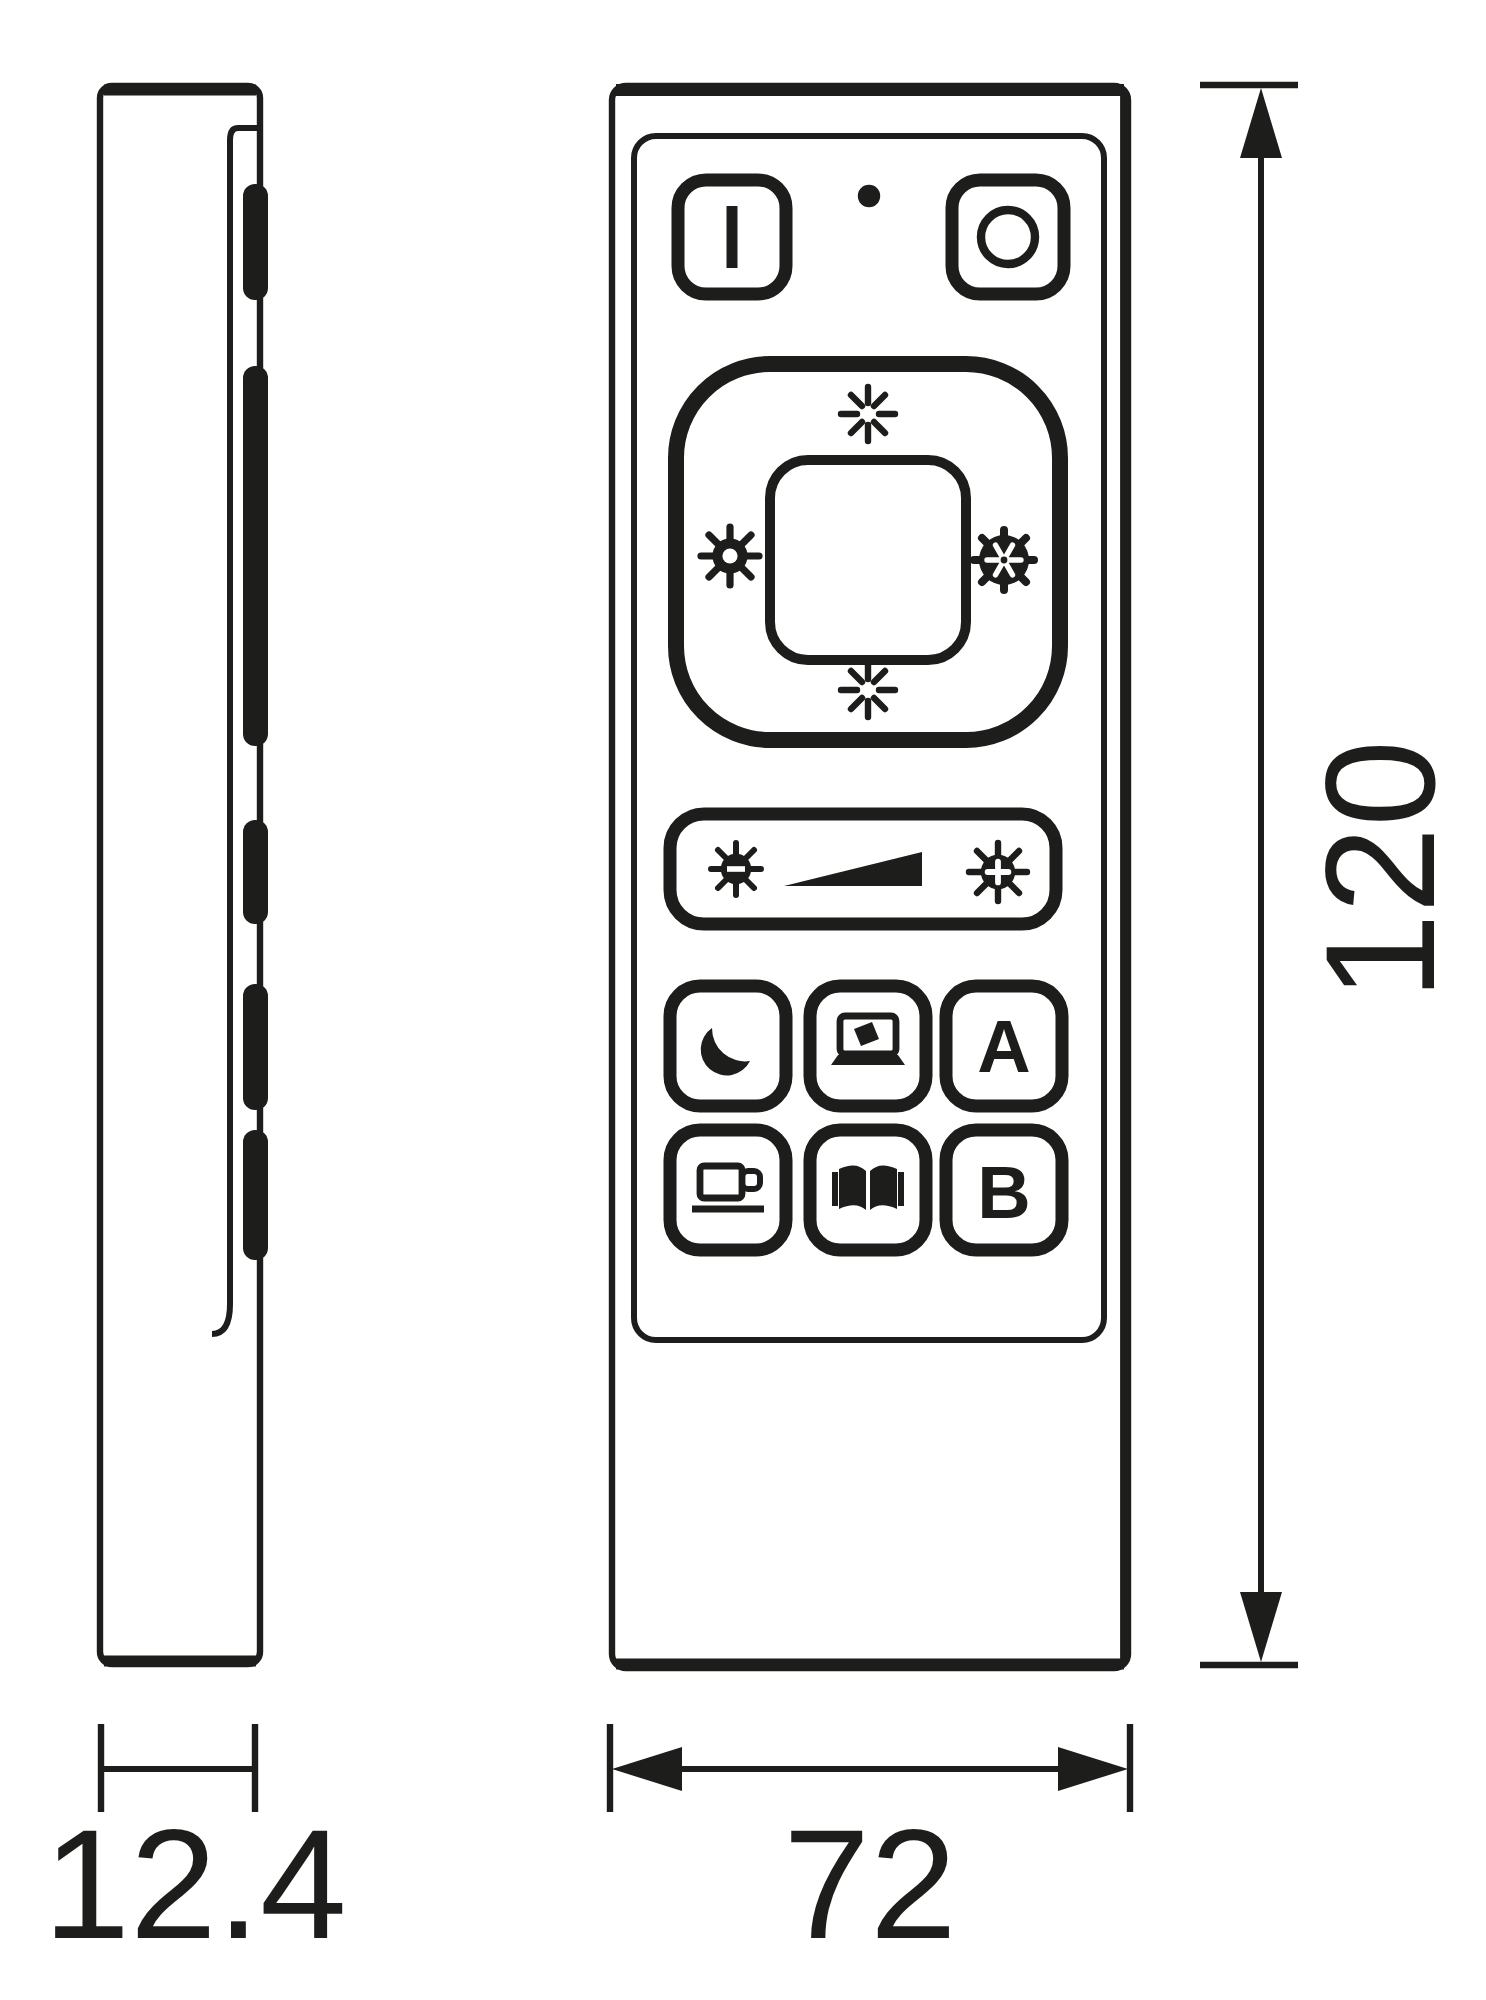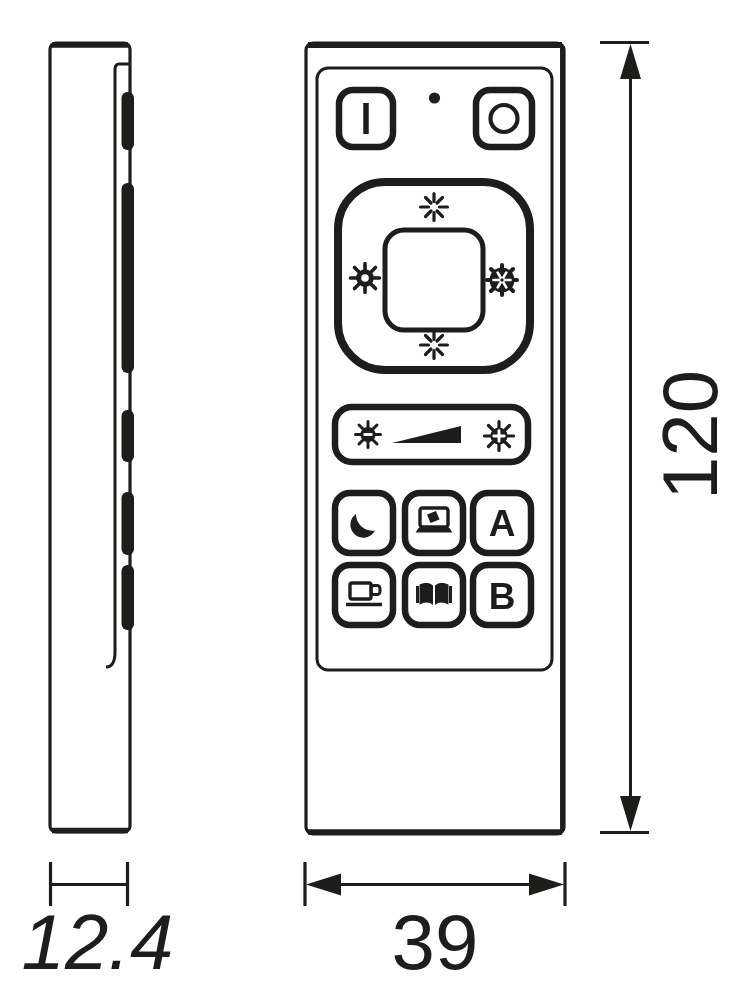--- a/index.html
+++ b/index.html
@@ -152,17 +152,17 @@
 
     <g stroke="#1d1d1b" fill="#1d1d1b">
       <line x1="600" y1="42.5" x2="649" y2="42.5" stroke-width="3.2"></line>
       <line x1="600" y1="832.5" x2="649" y2="832.5" stroke-width="3.2"></line>
       <line x1="630.5" y1="60" x2="630.5" y2="815" stroke-width="3"></line>
       <polygon points="630.5,44 620,79 641,79" stroke="none"></polygon>
       <polygon points="630.5,831 620,796 641,796" stroke="none"></polygon>
     </g>
   </svg>
 
-  <div class="dimlabel" style="left:0px;top:900px;width:195px;font-style:italic;">12.4</div>
-  <div class="dimlabel" style="left:335px;top:900px;width:200px;">39</div>
+  <div class="dimlabel" style="left:0px;top:900px;width:195px;">12.4</div>
+  <div class="dimlabel" style="left:335px;top:900px;width:200px;">72</div>
   <div class="dimlabel" id="height-label">120</div>
 
 </div>
 
 </body></html>

